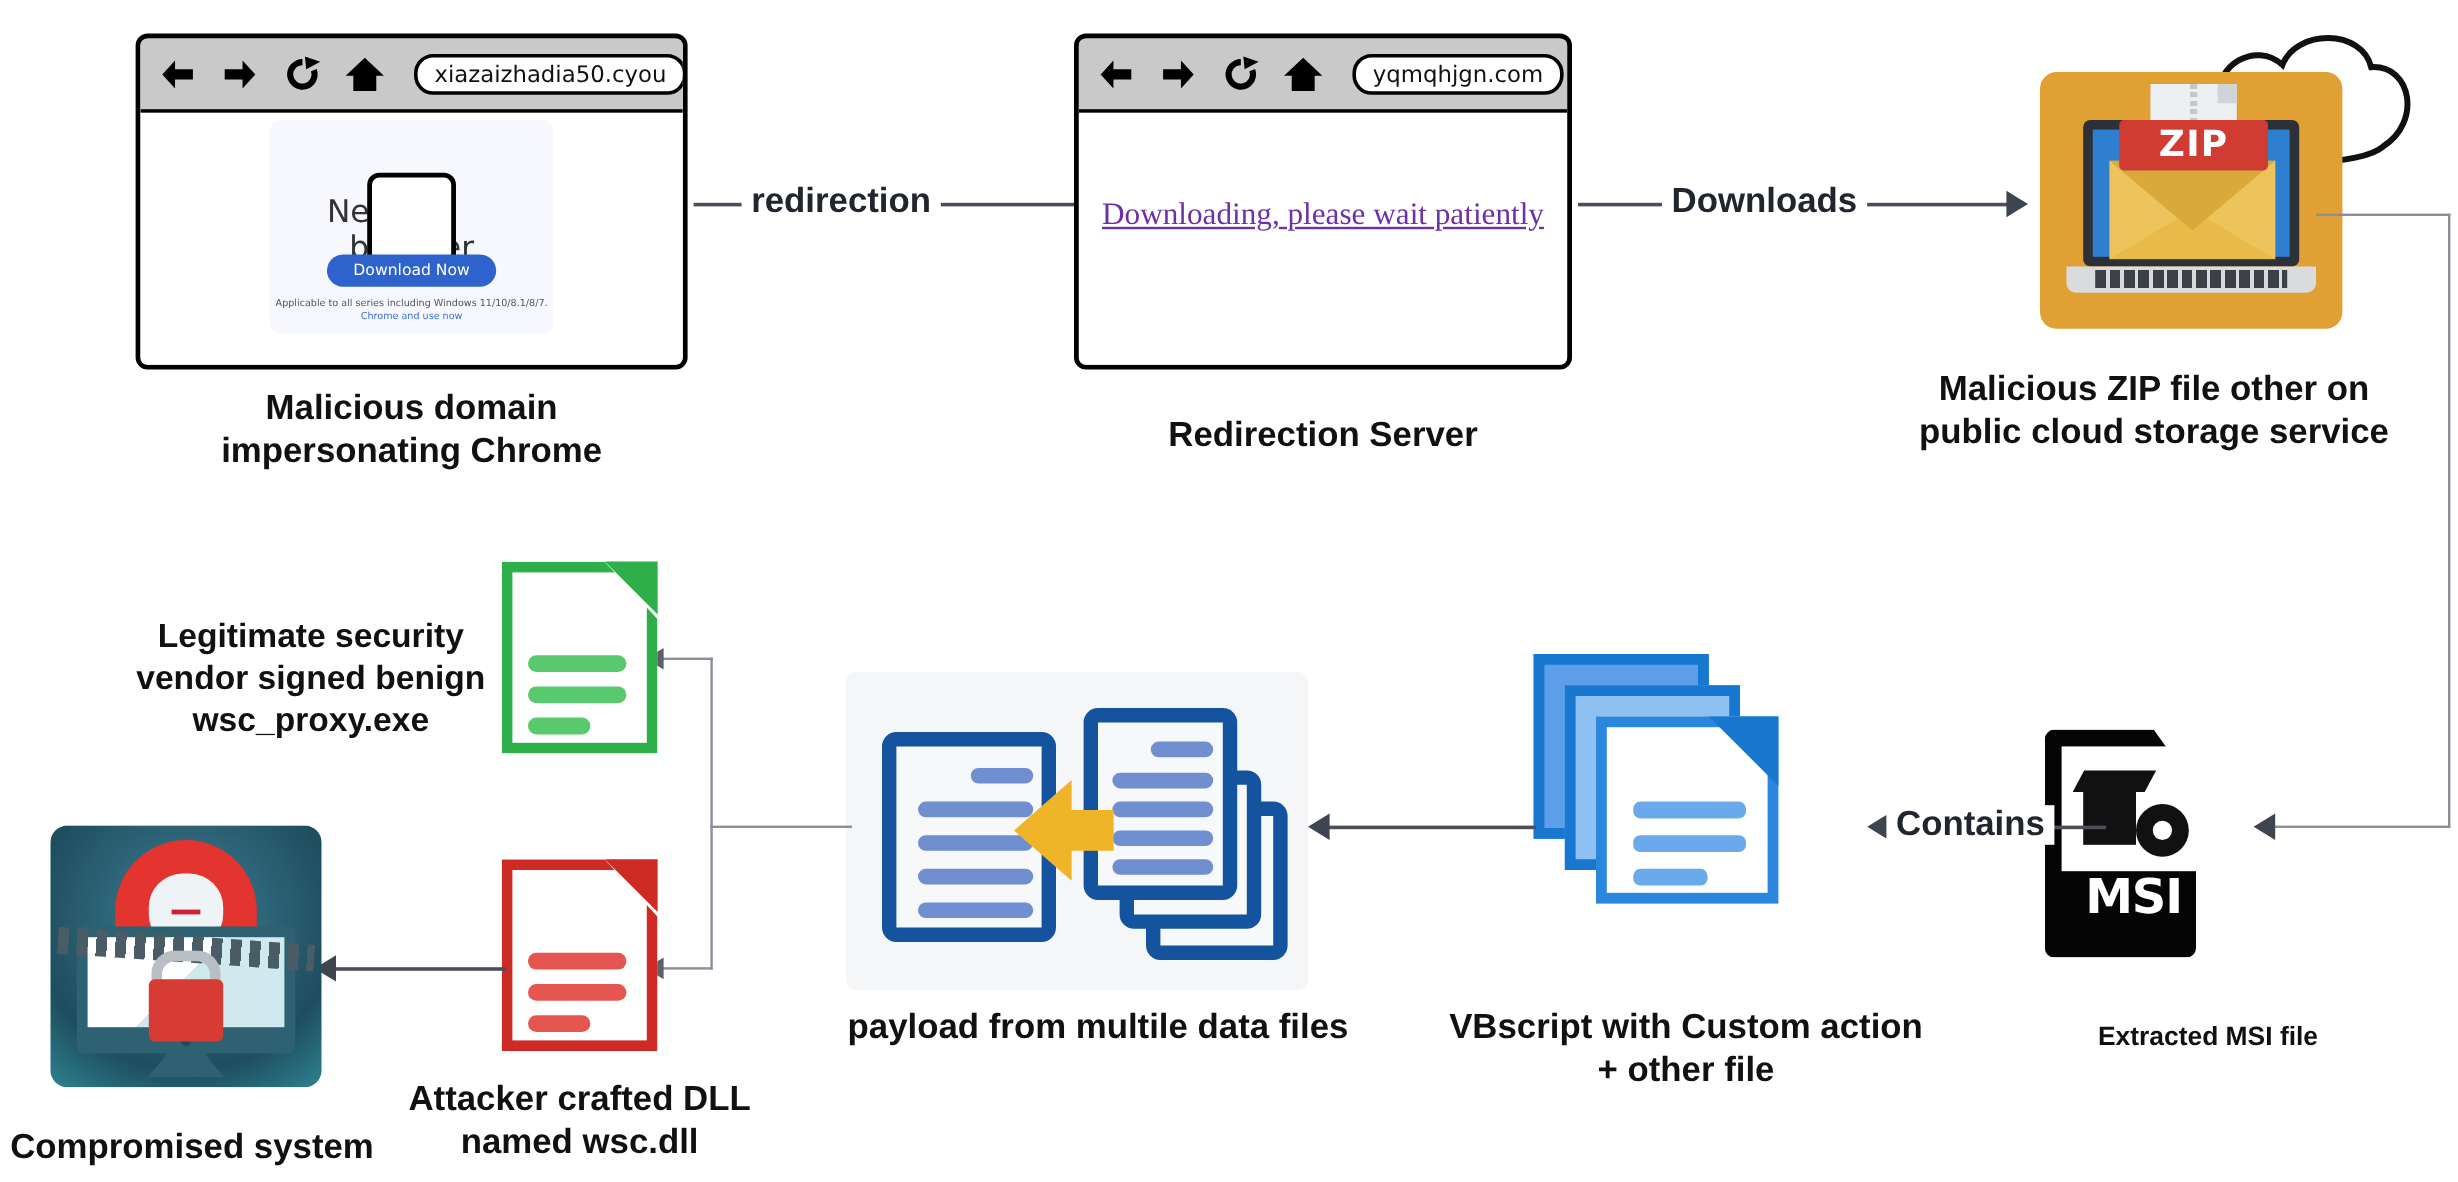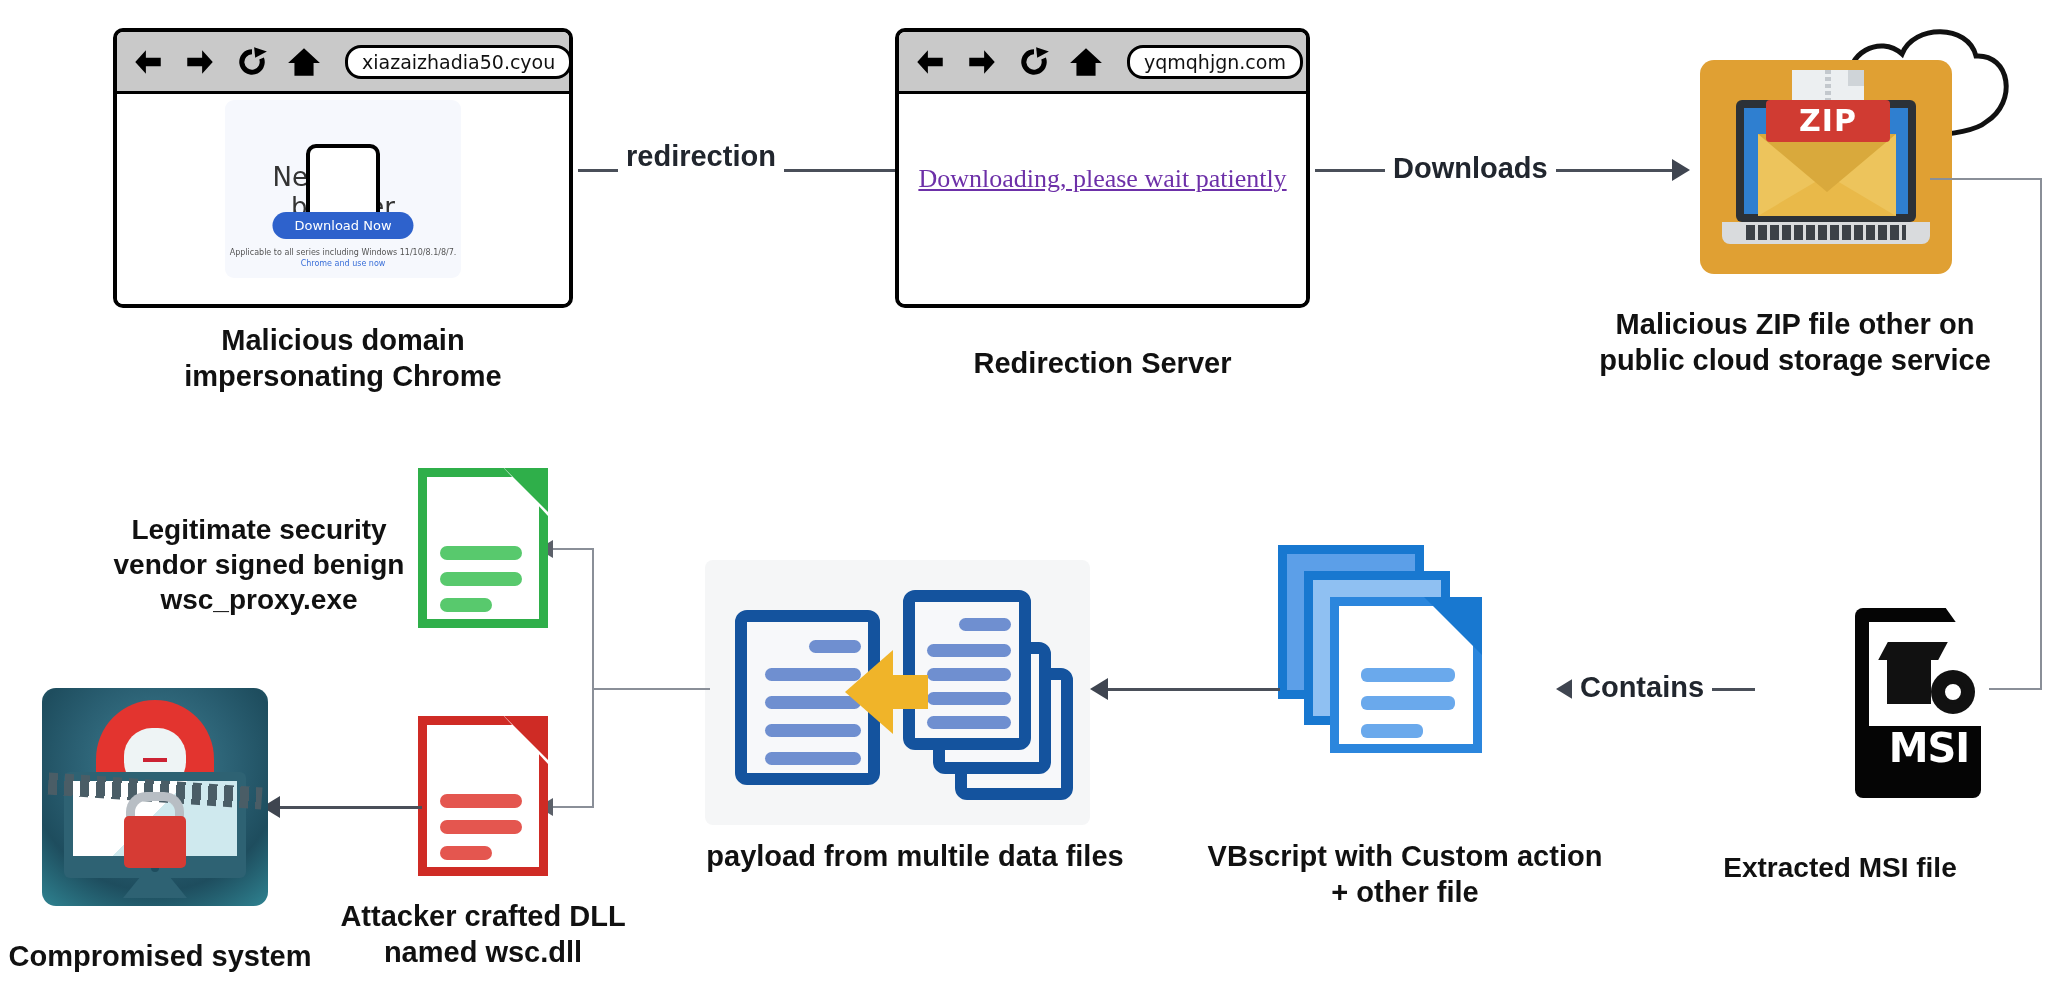--- a/index.html
+++ b/index.html
@@ -154,21 +154,21 @@
     </div>
   </div>
 </div>
 <div class="cap abs" style="left:113px;top:322px;width:460px;font-size:29px;">
   <div>Malicious domain</div>
   <div>impersonating Chrome</div>
 </div>
 
 <div class="hline" style="left:578px;top:169px;width:330px;"></div>
 <div class="arrowhead ar-right" style="left:895px;top:159px;"></div>
-<div class="edgelabel" style="left:618px;top:140px;">redirection</div>
+<div class="edgelabel" style="left:618px;top:152px;">redirection</div>
 
 <div class="browser" style="left:895px;top:28px;width:415px;height:280px;">
   <div class="browser-bar">
     <svg class="nav-ico" viewBox="0 0 32 32">
       <path d="M14 5 L4 16 L14 27 L14 20 L28 20 L28 12 L14 12 Z" fill="#000"></path>
       </svg>
     <svg class="nav-ico" viewBox="0 0 32 32">
       <path d="M18 5 L28 16 L18 27 L18 20 L4 20 L4 12 L18 12 Z" fill="#000"></path>
       </svg>
     <svg class="nav-ico" viewBox="0 0 32 32">
@@ -214,32 +214,32 @@
 <div class="cap abs" style="left:1560px;top:306px;width:470px;font-size:29px;">
   <div>Malicious ZIP file other on</div>
   <div>public cloud storage service</div>
 </div>
 
 <div class="thin-h" style="left:1930px;top:178px;width:112px;"></div>
 <div class="thin-v" style="left:2040px;top:178px;height:512px;"></div>
 <div class="thin-h" style="left:1890px;top:688px;width:152px;"></div>
 <div class="arrowhead ar-left" style="left:1878px;top:678px;"></div>
 
-<div class="msi" style="left:1855px;top:608px;width:126px;height:190px;border-radius:14px;">
+<div class="msi" style="left:1704px;top:608px;width:126px;height:190px;border-radius:14px;">
   <div class="msi-shape"></div>
   <div class="msi-panel" style="width:120px;height:104px;left:14px;top:14px;">
     <div class="msi-box"></div>
     <div class="msi-lid"></div>
     <div class="msi-cd" style="left:62px;top:48px;">
       <div class="msi-cd-in"></div>
     </div>
   </div>
   <div class="msi-txt" style="width:148px;top:118px;">MSI</div>
 </div>
-<div class="cap abs" style="left:1690px;top:850px;width:300px;font-size:28px;">Extracted MSI file</div>
+<div class="cap abs" style="left:1690px;top:850px;width:300px;font-size:22px;">Extracted MSI file</div>
 
 <div class="hline" style="left:1565px;top:688px;width:190px;"></div>
 <div class="arrowhead ar-left" style="left:1556px;top:678px;"></div>
 <div class="edgelabel" style="left:1572px;top:671px;">Contains</div>
 
 <div class="stack" style="left:1278px;top:545px;width:240px;height:260px;">
   <div class="sdoc sd1"></div>
   <div class="sdoc sd2"></div>
   <div class="sdoc sd3">
     <div class="sd3fold"></div>

